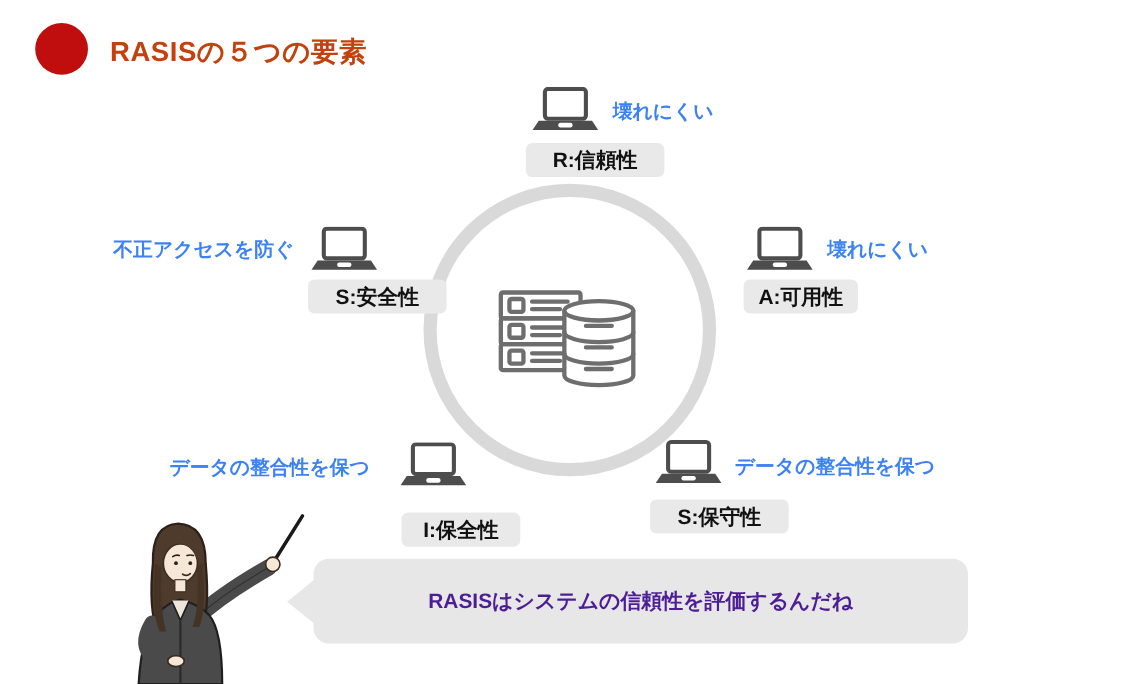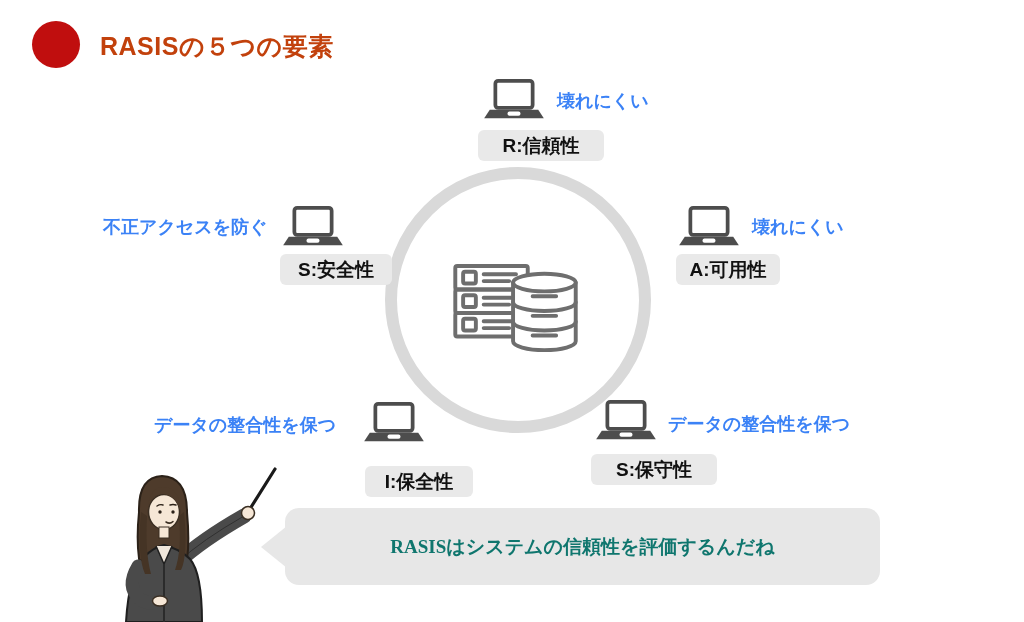--- a/index.html
+++ b/index.html
@@ -37,39 +37,39 @@
   
   .pill{
     background:#e9e9e9;border-radius:6px;
     font-size:19px;font-weight:bold;color:#111111;
     display:flex;align-items:center;justify-content:center;
     height:31px;
     margin-left:28px;
   }
   .pill-r{left:450px;top:130px;width:126px;}
   .pill-a{left:648px;top:254px;width:104px;}
-  .pill-s1{left:252px;top:254px;width:112px;}
+  .pill-s1{left:252px;top:254px;width:126px;}
   .pill-i{left:337px;top:466px;width:108px;}
   .pill-s2{left:563px;top:454px;width:126px;}
   
   .desc{
     font-size:18px;font-weight:bold;color:#3b82f6;white-space:nowrap;
   }
   .desc-top{left:557px;top:89px;}
   .desc-right{left:752px;top:215px;}
   .desc-left{left:103px;top:215px;}
   .desc-bl{left:154px;top:413px;}
   .desc-br{left:668px;top:412px;}
   
   .bubble{
     left:285px;top:508px;width:595px;height:77px;
     background:#e7e7e7;border-radius:14px;
     display:flex;align-items:center;justify-content:center;
   }
-  .bubble-text{font-size:19px;font-weight:bold;color:#0f766e;font-family:Liberation Serif, serif;}
+  .bubble-text{font-size:19px;font-weight:bold;color:#4c1d95;}
   .bubble-tail{
     left:261px;top:526px;width:0;height:0;
     border-top:21px solid transparent;
     border-bottom:21px solid transparent;
     border-right:26px solid #e7e7e7;
   }
   
   .character{left:98px;top:460px;width:186px;height:162px;}
 </style>
 </head>

